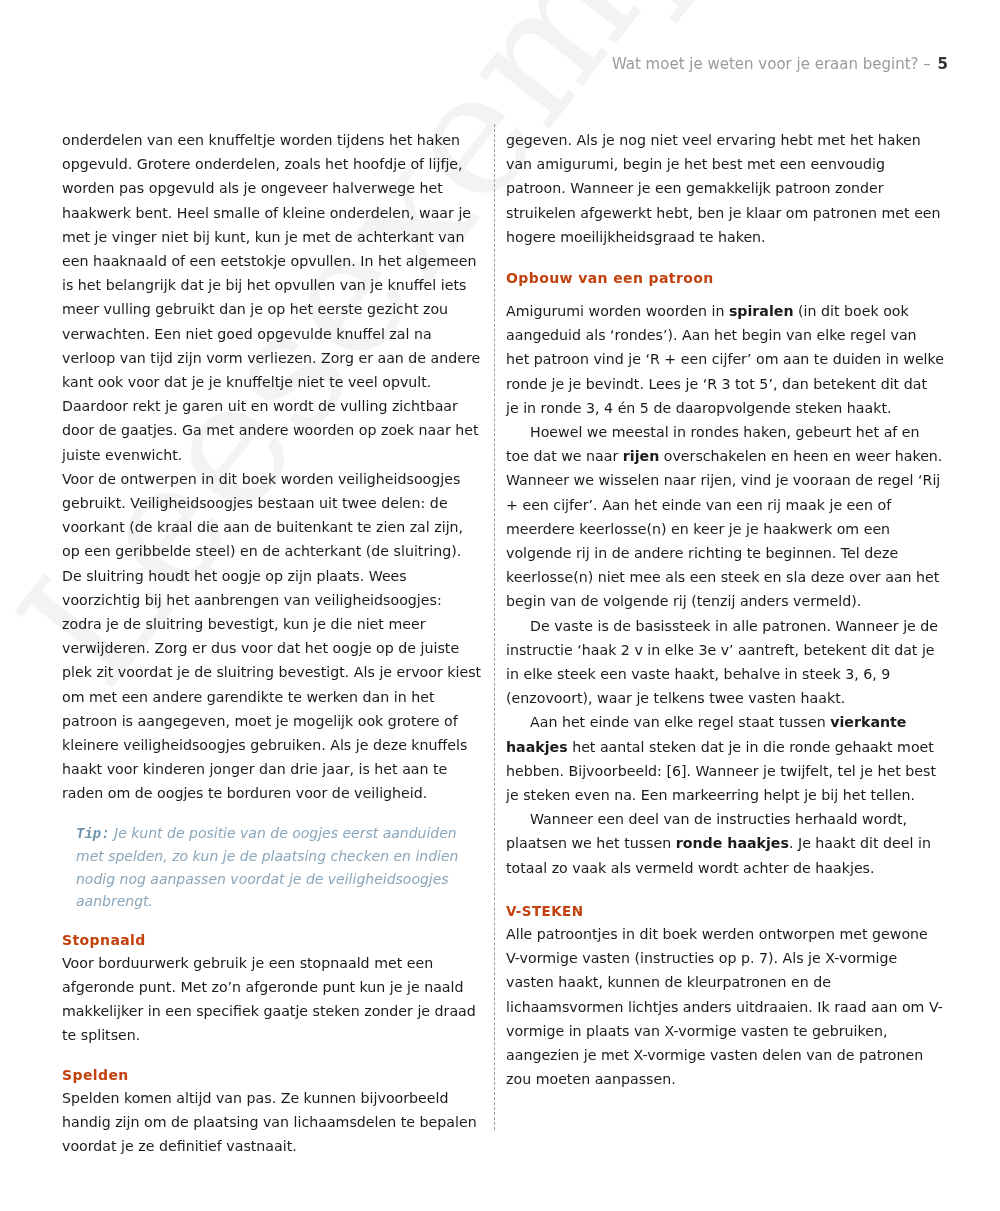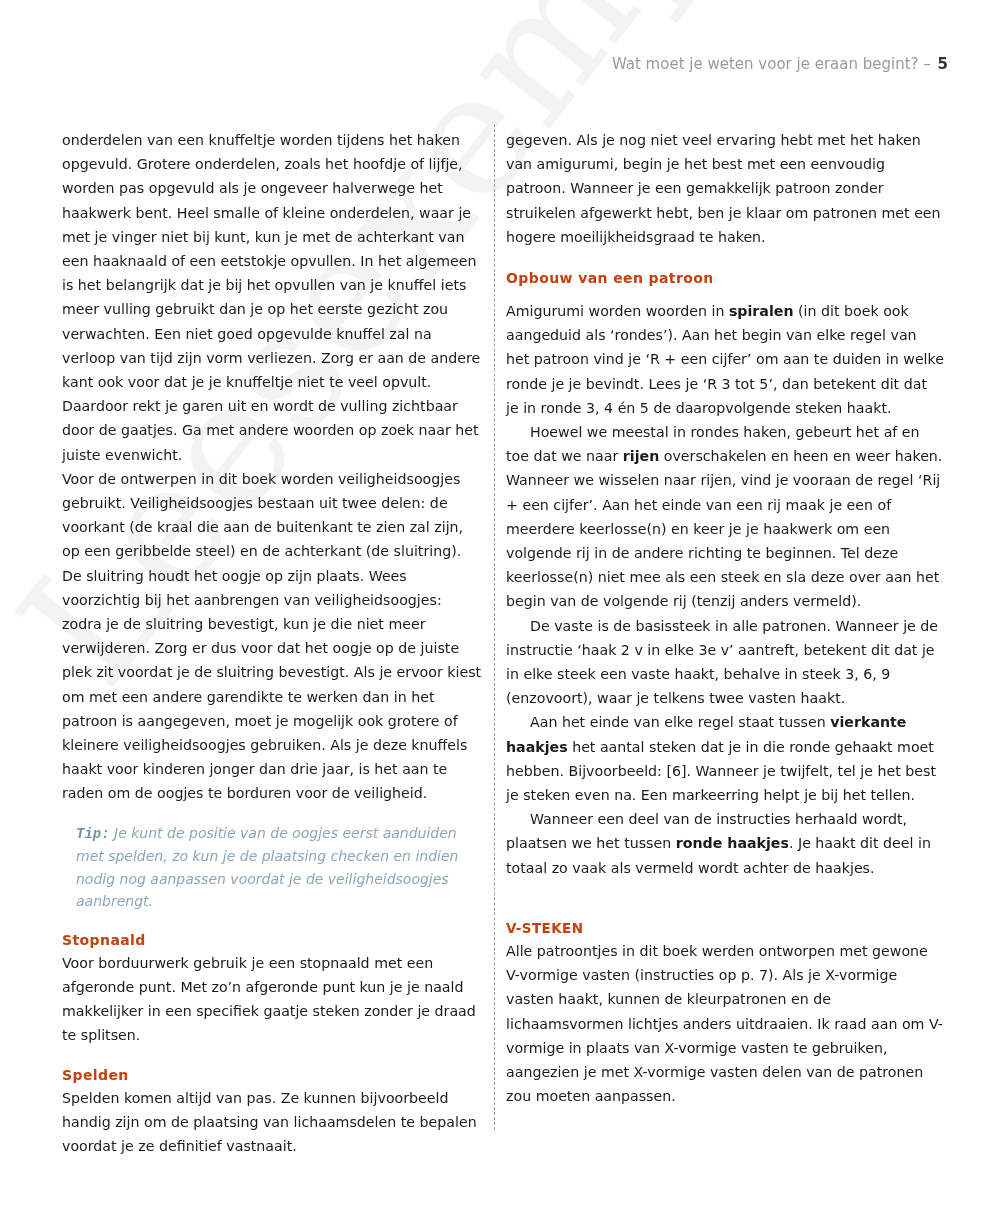--- a/index.html
+++ b/index.html
@@ -66,15 +66,15 @@
 <div class="col right">
   <p>gegeven. Als je nog niet veel ervaring hebt met het haken van amigurumi, begin je het best met een eenvoudig patroon. Wanneer je een gemakkelijk patroon zonder struikelen afgewerkt hebt, ben je klaar om patronen met een hogere moeilijkheidsgraad te haken.</p>
 
   <div class="h" style="margin-top:18px">Opbouw van een patroon</div>
   <p class="gap-top"><span>Amigurumi worden woorden in </span><b>spiralen</b><span> (in dit boek ook aangeduid als ‘rondes’). Aan het begin van elke regel van het patroon vind je ‘R + een cijfer’ om aan te duiden in welke ronde je je bevindt. Lees je ‘R 3 tot 5’, dan betekent dit dat je in ronde 3, 4 én 5 de daaropvolgende steken haakt.</span></p>
   <p class="indent"><span>Hoewel we meestal in rondes haken, gebeurt het af en toe dat we naar </span><b>rijen</b><span> overschakelen en heen en weer haken. Wanneer we wisselen naar rijen, vind je vooraan de regel ‘Rij + een cijfer’. Aan het einde van een rij maak je een of meerdere keerlosse(n) en keer je je haakwerk om een volgende rij in de andere richting te beginnen. Tel deze keerlosse(n) niet mee als een steek en sla deze over aan het begin van de volgende rij (tenzij anders vermeld).</span></p>
   <p class="indent">De vaste is de basissteek in alle patronen. Wanneer je de instructie ‘haak 2 v in elke 3e v’ aantreft, betekent dit dat je in elke steek een vaste haakt, behalve in steek 3, 6, 9 (enzovoort), waar je telkens twee vasten haakt.</p>
   <p class="indent"><span>Aan het einde van elke regel staat tussen </span><b>vierkante haakjes</b><span> het aantal steken dat je in die ronde gehaakt moet hebben. Bijvoorbeeld: [6]. Wanneer je twijfelt, tel je het best je steken even na. Een markeerring helpt je bij het tellen.</span></p>
   <p class="indent"><span>Wanneer een deel van de instructies herhaald wordt, plaatsen we het tussen </span><b>ronde haakjes</b><span>. Je haakt dit deel in totaal zo vaak als vermeld wordt achter de haakjes.</span></p>
 
-  <div class="h caps" style="margin-top:37px">V-STEKEN</div>
+  <div class="h caps" style="margin-top:20px">V-STEKEN</div>
   <p>Alle patroontjes in dit boek werden ontworpen met gewone V-vormige vasten (instructies op p. 7). Als je X-vormige vasten haakt, kunnen de kleurpatronen en de lichaamsvormen lichtjes anders uitdraaien. Ik raad aan om V-vormige in plaats van X-vormige vasten te gebruiken, aangezien je met X-vormige vasten delen van de patronen zou moeten aanpassen.</p>
 </div>
 
 </body></html>

